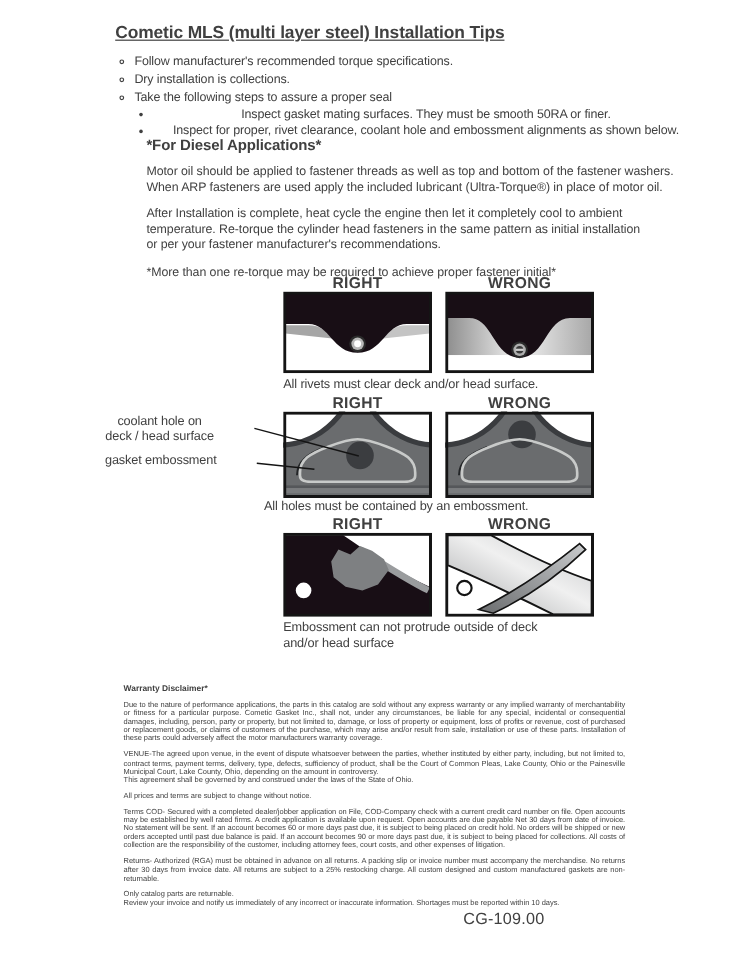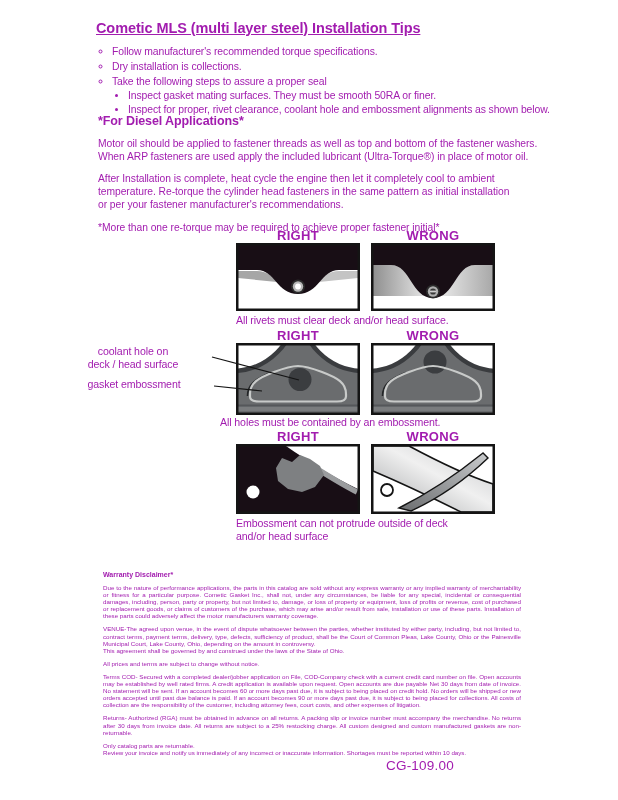--- a/index.html
+++ b/index.html
@@ -1,30 +1,30 @@
 <!DOCTYPE html>
 <html><head>
 <meta charset="utf-8">
 <style>
   html,body{margin:0;padding:0;background:#ffffff;}
   .page{
     position:relative;width:618px;height:800px;background:#ffffff;
-    font-family:"Liberation Sans","DejaVu Sans",sans-serif;color:#a21caf;
+    font-family:"Liberation Sans","DejaVu Sans",sans-serif;color:#404040;
     overflow:hidden;
   }
   .abs{position:absolute;}
   .title{
     left:96px;top:20px;margin:0;font-size:14.5px;font-weight:bold;
     text-decoration:underline;letter-spacing:-0.1px;white-space:nowrap;
   }
   ul.tips{left:100px;top:44px;margin:0;padding-left:12px;list-style:circle;width:470px;}
   ul.tips > li{font-size:10.4px;line-height:15px;letter-spacing:-0.1px;}
-  ul.tips ul{margin:0;padding-left:16px;list-style:disc;}
+  ul.tips ul{margin:0;padding-left:16px;list-style:disc;text-align:center;}
   ul.tips ul li{font-size:10.4px;line-height:14px;}
-  .diesel{left:98px;top:114px;width:440px;}
+  .diesel{left:122px;top:114px;width:440px;}
   .diesel h2{margin:0;font-size:12.5px;font-weight:bold;letter-spacing:-0.1px;}
   .diesel p{margin:9px 0 0 0;font-size:10.3px;line-height:13px;letter-spacing:-0.05px;white-space:pre-line;}
   .diesel p.note{margin-top:10px;}
   .dlabel{font-size:13px;font-weight:bold;text-align:center;width:124px;letter-spacing:0.3px;}
   .caption{font-size:10.6px;letter-spacing:-0.1px;white-space:pre-line;line-height:13px;}
   .ann{font-size:10.6px;letter-spacing:-0.1px;text-align:center;white-space:pre-line;line-height:12.5px;}
   .legal{left:103px;top:571px;width:418px;}
   .legal h3{margin:0 0 6px 0;font-size:7px;font-weight:bold;}
   .legal p{margin:0 0 6px 0;font-size:6.2px;line-height:7.1px;text-align:justify;white-space:pre-line;}
   .pagecode{left:386px;top:758px;font-size:13.5px;letter-spacing:0.2px;}

